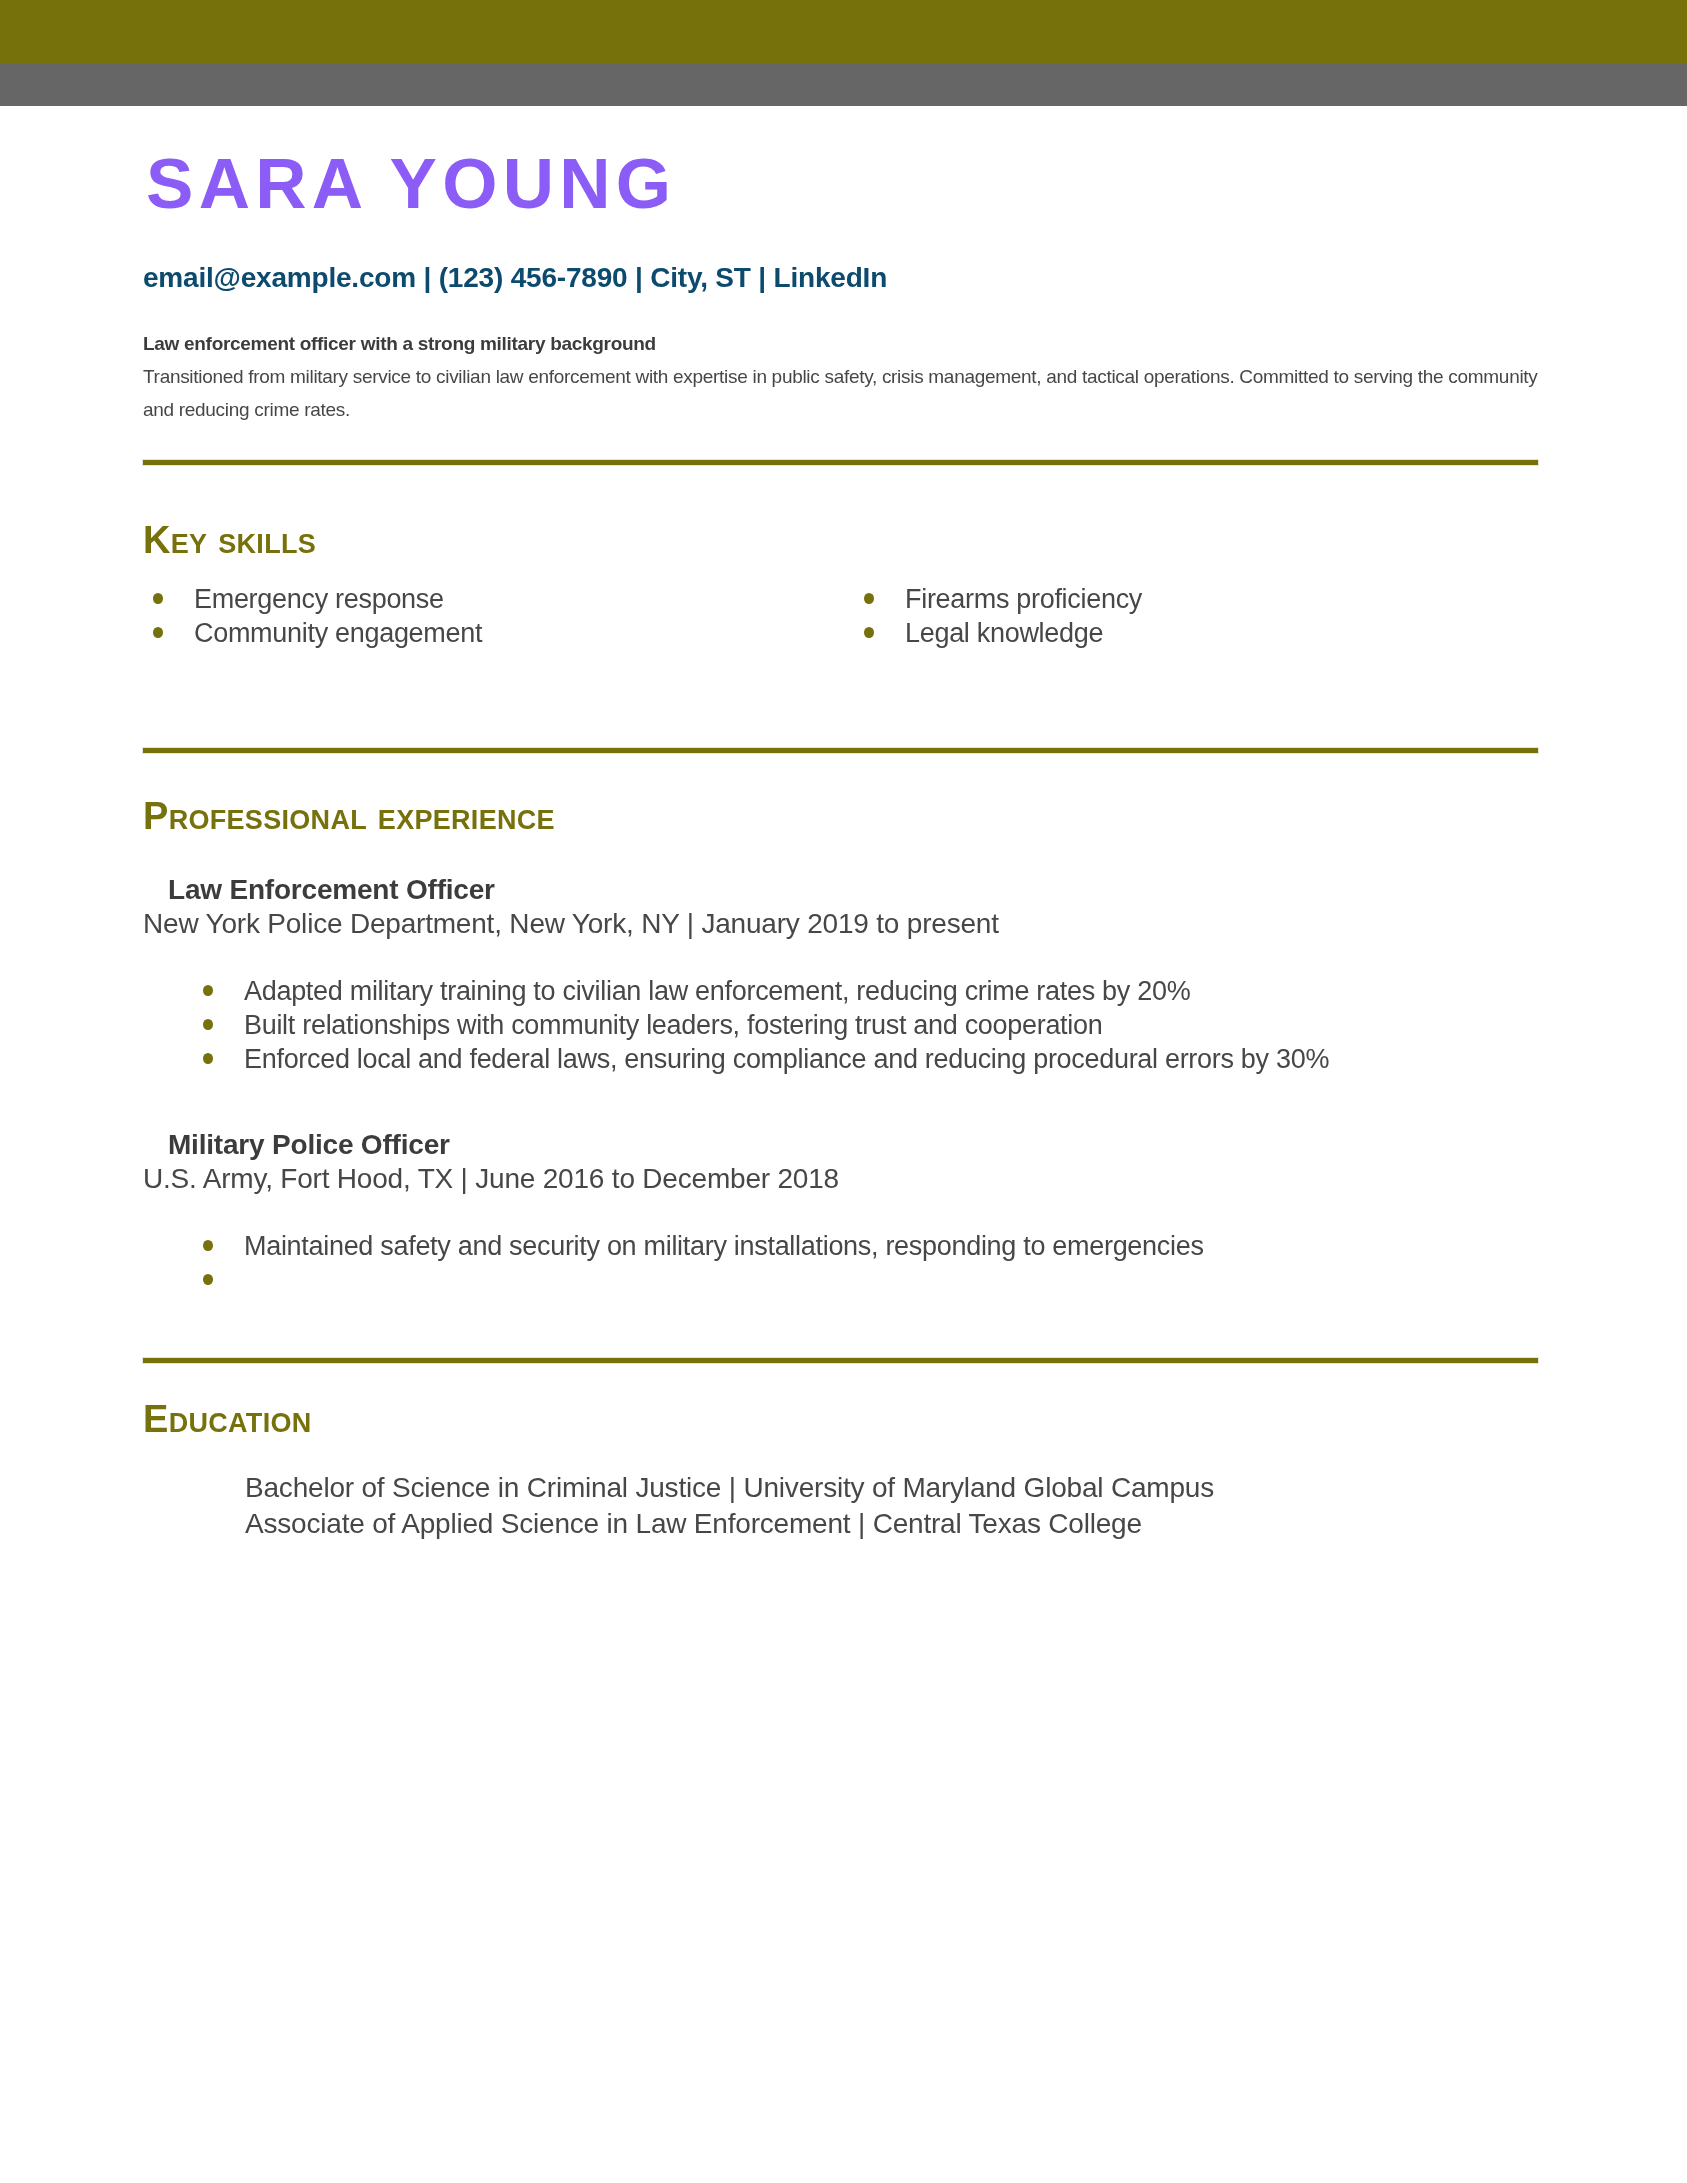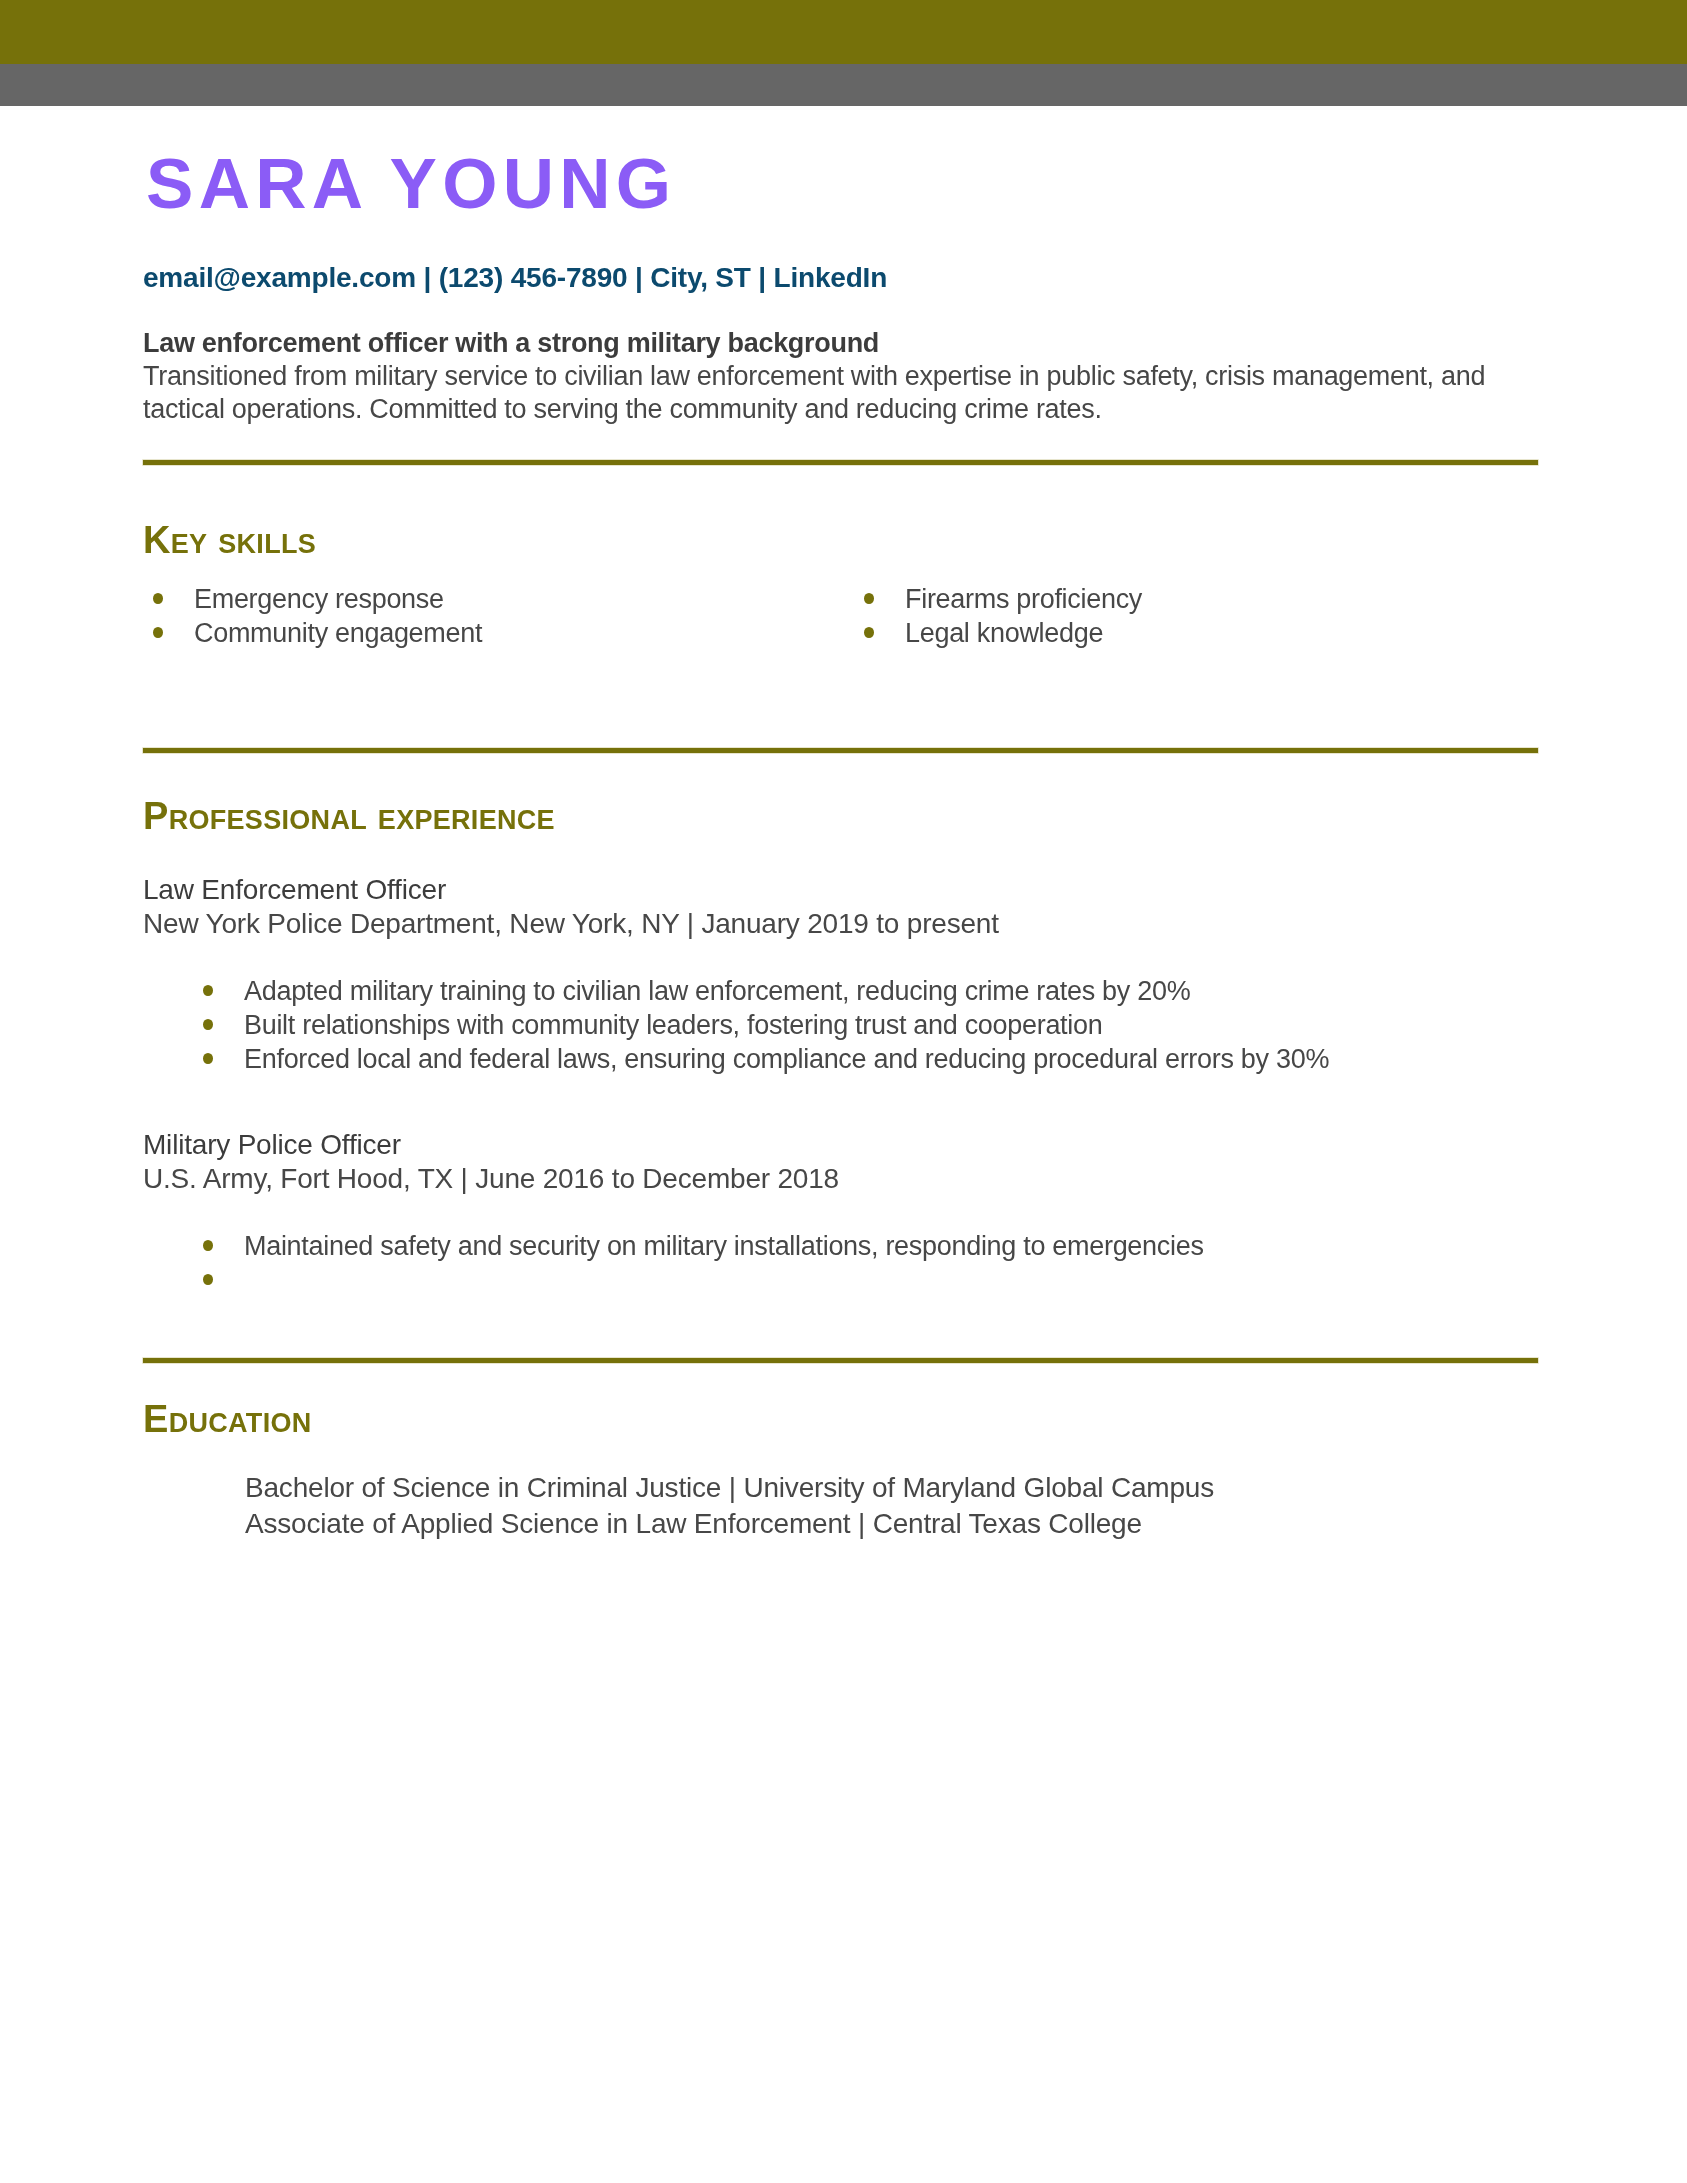--- a/index.html
+++ b/index.html
@@ -18,21 +18,21 @@
   .candidate-name{
     left:146px;top:137px;
     font-size:71px;line-height:93px;font-weight:700;
     letter-spacing:5.3px;color:#8b5cf6;white-space:nowrap;
   }
   .contact-line{
     left:143px;top:261px;width:1395px;
     font-size:28px;line-height:33px;font-weight:700;
     letter-spacing:-0.2px;color:#0c4a6e;white-space:nowrap;
   }
-  .summary-block{left:143px;top:327px;width:1395px;font-size:27px;line-height:33px;letter-spacing:-0.3px;}
+  .summary-block{left:143px;top:327px;width:1395px;font-size:19px;line-height:33px;letter-spacing:-0.3px;}
   .summary-headline{font-weight:700;color:#3C3C3C;}
   .summary-body{color:#474747;}
   .rule{
     left:143px;width:1395px;height:5.3px;
     background:#76710A;border:none;margin:0;padding:0;
     box-shadow:0 0 0 0.7px #DDDAB8;
   }
   .rule-1{top:460px;}
   .rule-2{top:748px;}
   .rule-3{top:1358px;}
@@ -50,21 +50,21 @@
   .dot{
     position:absolute;left:1.3px;top:11.2px;
     width:10px;height:11.2px;border-radius:50%;
     background:#76710A;display:inline-block;
   }
   .skills-col-left{left:152px;top:582px;width:662px;}
   .skills-col-right{left:863px;top:582px;width:595px;}
   .job-block{left:143px;width:1395px;font-size:28px;line-height:34px;letter-spacing:-0.2px;}
   .job-1{top:873px;}
   .job-2{top:1128px;}
-  .job-title{font-weight:400;color:#3C3C3C;white-space:nowrap;}
+  .job-title{font-weight:700;color:#3C3C3C;white-space:nowrap;margin-left:25px;}
   .job-meta{color:#474747;white-space:nowrap;}
   .job-bullets{width:1297px;}
   .job-1-bullets{left:202px;top:974px;}
   .job-2-bullets{left:202px;top:1229px;}
   .edu-list{
     left:245px;top:1470px;width:1317px;
     font-size:28px;line-height:36px;letter-spacing:-0.2px;color:#474747;
   }
   .edu-entry{white-space:nowrap;}
 </style>

